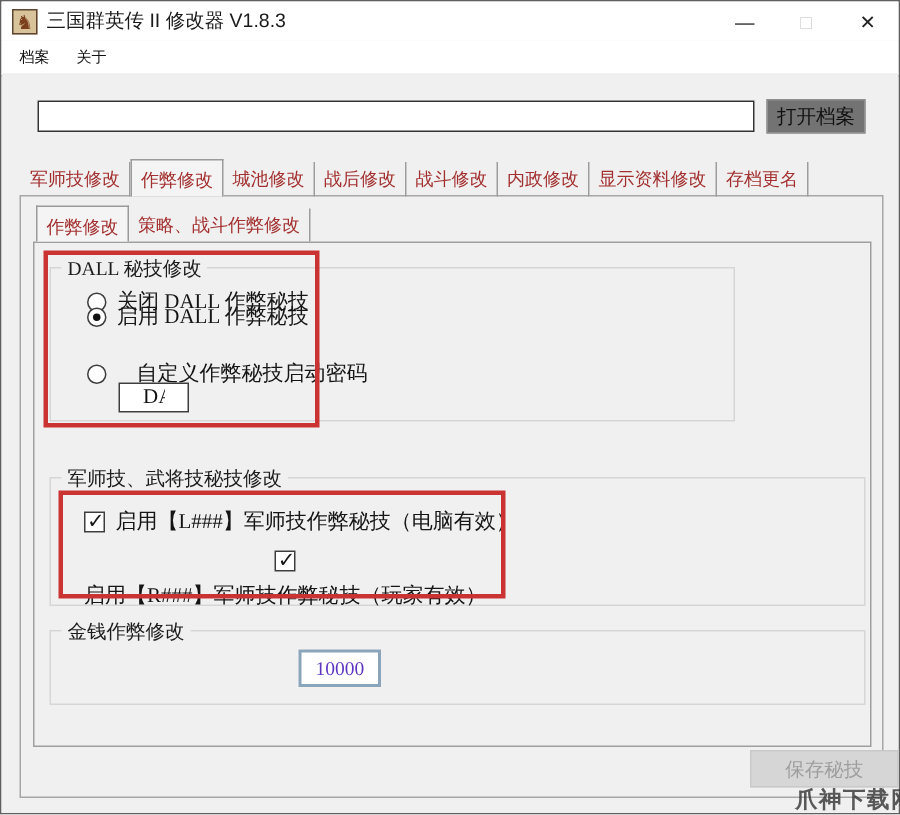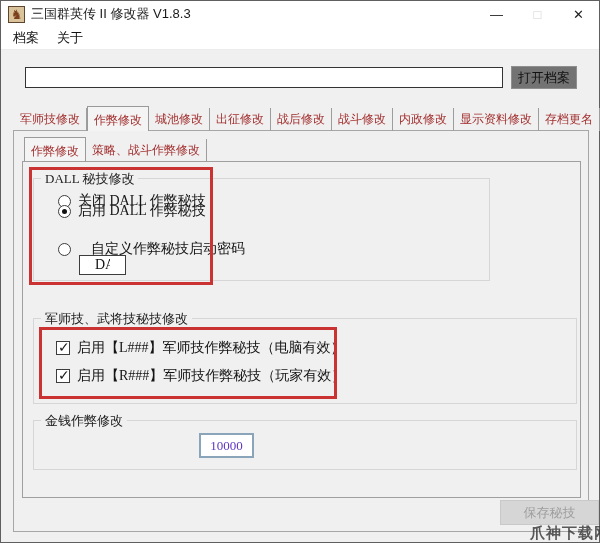--- a/index.html
+++ b/index.html
@@ -18,21 +18,21 @@
               font-size:13px; line-height:13px; color:#7c3f1d; margin-right:6px; }
   .title-text { font-size:13px; color:#1a1a1a; }
   .win-controls { margin-left:auto; display:flex; height:100%; }
   .win-btn { width:41px; height:100%; display:flex; align-items:center; justify-content:center;
              font-size:13px; color:#222; font-family:"Liberation Sans",sans-serif; }
   .win-btn.disabled { color:#d2d2d2; }
 
   
   .menubar { position:absolute; top:26px; left:0; right:0; height:23px; background:#ffffff;
              display:flex; align-items:center; padding-left:3px; border-bottom:1px solid #ececec; }
-  .menu-item { font-size:13px; color:#111; padding:2px 9px; }
+  .menu-item { font-size:10px; color:#111; padding:2px 9px; }
 
   .client { position:absolute; top:50px; left:0; right:0; bottom:0; background:#f0f0f0; }
 
   
   .file-input { position:absolute; left:24px; top:16px; width:478px; height:21px;
                 border:1px solid #333; background:#fff; font:13px "Liberation Serif",serif;
                 padding:0 4px; outline:none; }
   .open-btn { position:absolute; left:510px; top:15px; width:66px; height:23px;
               background:#737373; border:1px solid #8f8f8f; font:13px "Liberation Serif",serif;
               color:#111; text-align:center; line-height:21px; }
@@ -105,21 +105,20 @@
 
   <div class="client">
 
     <input class="file-input" value="" style="">
     <div class="open-btn">打开档案</div>
 
     <div class="main-tabstrip">
       <div class="tab">军师技修改</div>
       <div class="tab selected">作弊修改</div>
       <div class="tab">城池修改</div>
-      <div class="tab">出征修改</div>
       <div class="tab">战后修改</div>
       <div class="tab">战斗修改</div>
       <div class="tab">内政修改</div>
       <div class="tab">显示资料修改</div>
       <div class="tab">存档更名</div>
     </div>
 
     <div class="main-tab-page">
 
       <div class="sub-tabstrip">
@@ -150,21 +149,21 @@
 
         <div class="groupbox" style="left:10px; top:156px; width:544px; height:86px;">
           <span class="group-label">军师技、武将技秘技修改</span>
         </div>
         <div class="annotation" style="left:16px; top:165px; width:298px; height:72px;"></div>
 
         <div class="row" style="left:33px; top:177px;">
           <span class="checkbox checked"></span>
           <span>启用【L###】军师技作弊秘技（电脑有效）</span>
         </div>
-        <div class="row" style="left:33px; top:205px;">
+        <div class="row" style="left:33px; top:205px;flex-direction:column;">
           <span class="checkbox checked"></span>
           <span>启用【R###】军师技作弊秘技（玩家有效）</span>
         </div>
 
         <div class="groupbox" style="left:10px; top:258px; width:544px; height:50px;">
           <span class="group-label">金钱作弊修改</span>
         </div>
         <input class="money-input" value="10000" style="">
 
       </div>

